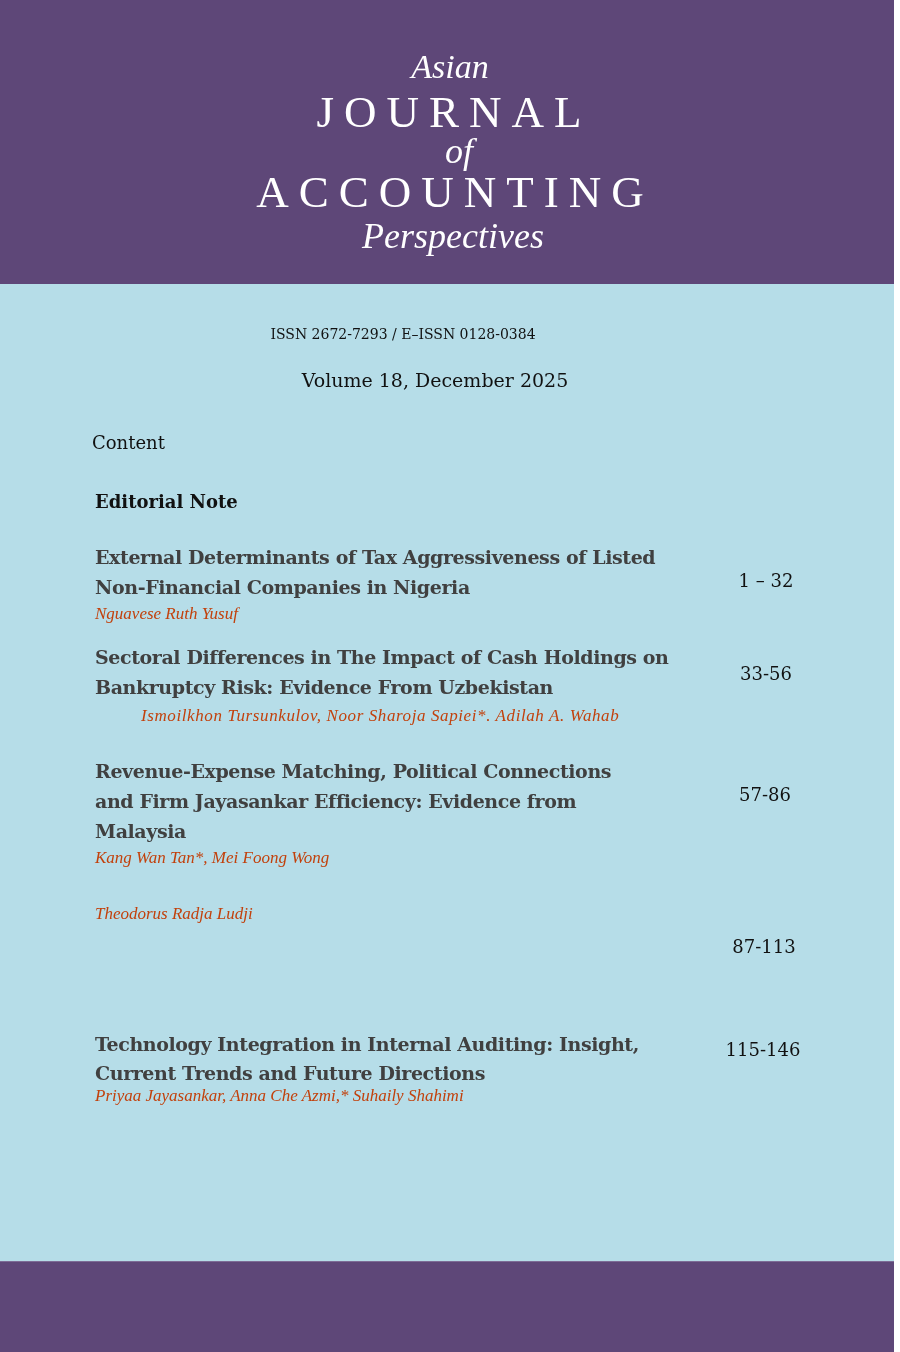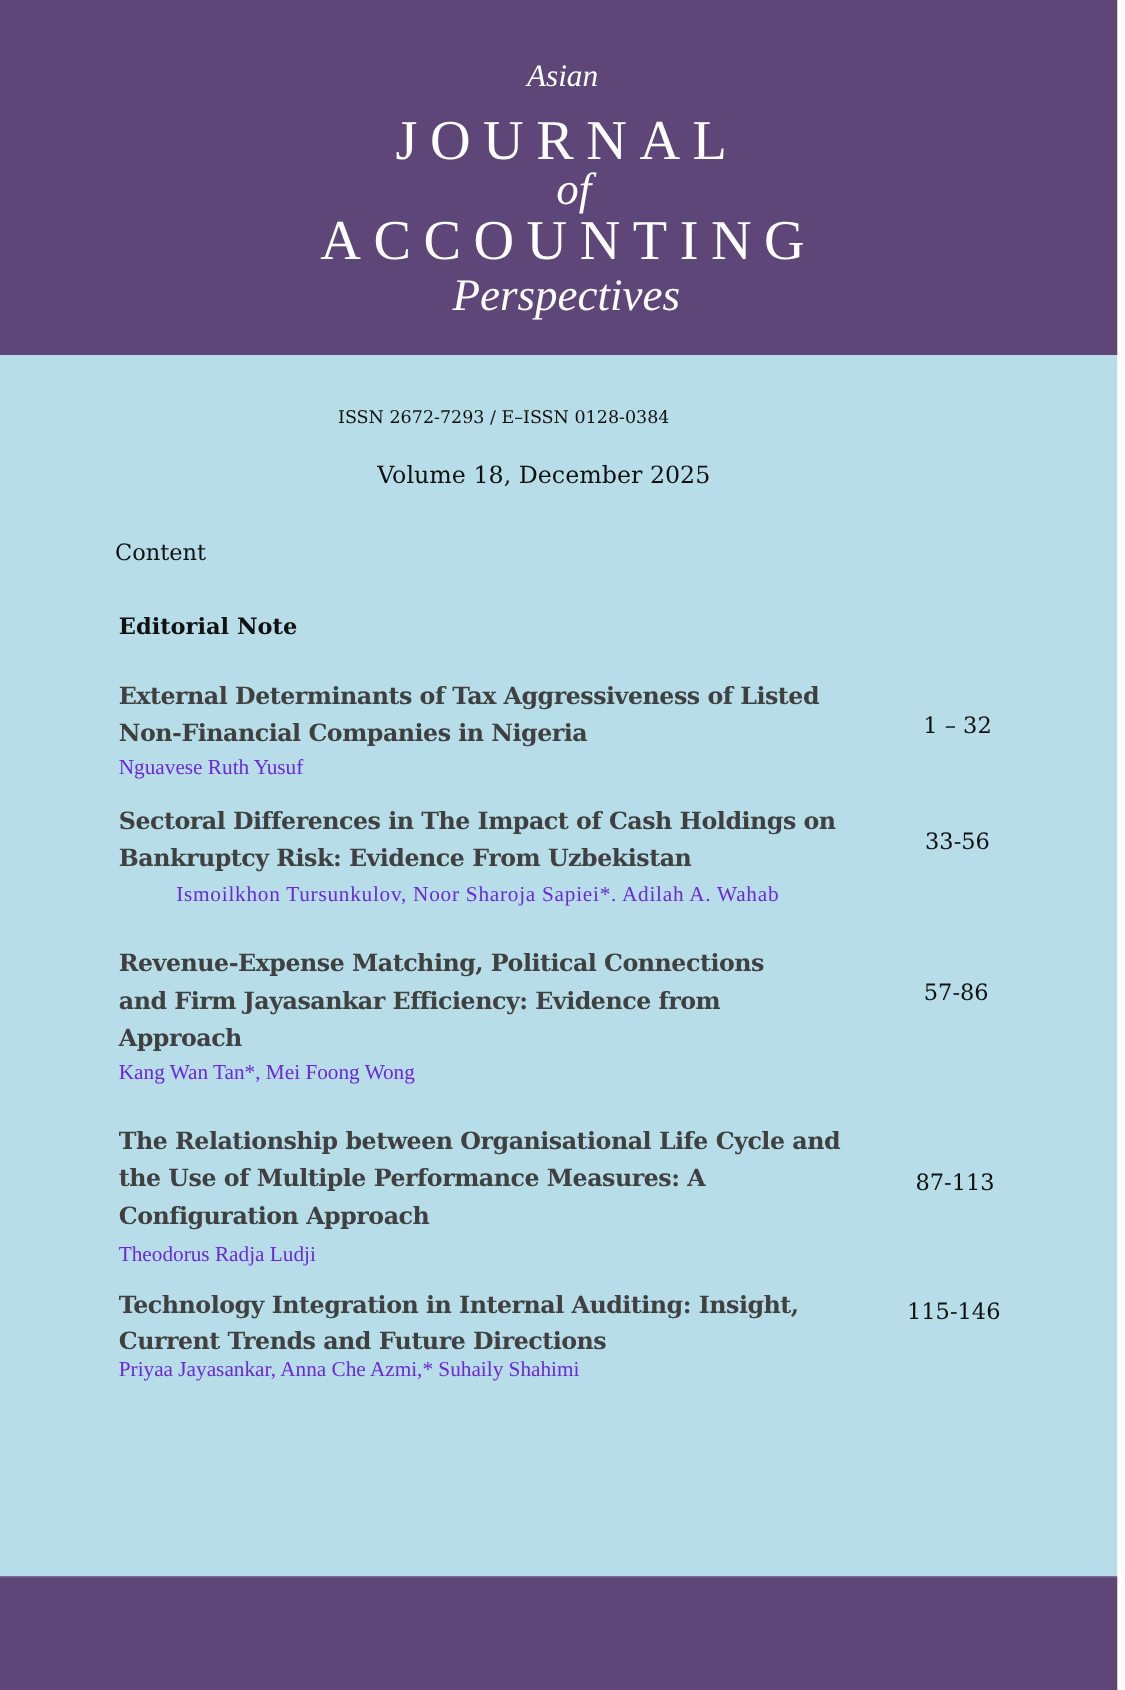--- a/index.html
+++ b/index.html
@@ -5,35 +5,35 @@
   html, body { margin:0; padding:0; }
   body { width:900px; height:1352px; background:#ffffff; position:relative; overflow:hidden; }
   .page { position:absolute; left:0; top:0; width:894px; height:1352px; background:#b6dde8; }
   .header-band { position:absolute; left:0; top:0; width:894px; height:284px; background:#5e4778; }
   .footer-band { position:absolute; left:0; top:1261px; width:894px; height:91px; background:#5e4778; border-top:1px solid #7d6c96; }
   .right-edge { position:absolute; left:894px; top:0; width:6px; height:1352px; background:#ffffff; }
 
   .masthead { position:absolute; left:0; top:0; width:910px; text-align:center; color:#ffffff; font-family:"DejaVu Serif", "Liberation Serif", serif; }
   .mh-italic { font-family:"Liberation Serif", serif; font-style:italic; }
   .mh-caps { font-family:"Liberation Serif", serif; text-transform:uppercase; }
-  .mh-asian { position:absolute; top:48px; left:0; width:900px; font-size:25px; }
+  .mh-asian { position:absolute; top:48px; left:0; width:900px; font-size:34px; }
   .mh-journal { position:absolute; top:86px; left:0; width:908px; font-size:45px; letter-spacing:10px; }
   .mh-of { position:absolute; top:130px; left:0; width:918px; font-size:36px; }
   .mh-accounting { position:absolute; top:166px; left:0; width:910px; font-size:45px; letter-spacing:10px; }
   .mh-perspectives { position:absolute; top:215px; left:0; width:906px; font-size:36px; }
 
   .serif { font-family:"DejaVu Serif", "Liberation Serif", serif; color:#111111; }
   .issn { position:absolute; top:326px; left:0; width:806px; text-align:center; font-size:14px; }
   .volume { position:absolute; top:369px; left:0; width:870px; text-align:center; font-size:19px; }
   .content-label { position:absolute; top:432px; left:92px; font-size:18px; }
   .editorial { position:absolute; top:491px; left:95px; font-size:18px; font-weight:bold; }
 
   .article { position:absolute; left:95px; width:600px; }
   .article-title { font-family:"DejaVu Serif", "Liberation Serif", serif; font-weight:bold; font-size:19px; line-height:30px; color:#404040; letter-spacing:-0.4px; }
-  .article-authors { font-family:"Liberation Serif", serif; font-size:17px; color:#6d28d9; margin-top:2px; }
+  .article-authors { font-family:"Liberation Serif", serif; font-style:italic; font-size:17px; color:#c2410c; margin-top:2px; }
   .pages { position:absolute; font-family:"DejaVu Serif", "Liberation Serif", serif; font-size:18px; color:#111111; width:120px; text-align:center; }
 </style>
 </head>
 <body>
 
 <div class="page">
   <div class="header-band"></div>
 
   <div class="masthead">
     <div class="mh-asian mh-italic">Asian</div>
@@ -64,32 +64,27 @@
       <div>Bankruptcy Risk: Evidence From Uzbekistan</div>
     </div>
     <div class="article-authors" style="margin-top:4px; letter-spacing:0.6px;margin-left:46px;">Ismoilkhon Tursunkulov, Noor Sharoja Sapiei*. Adilah A. Wahab</div>
   </div>
   <div class="pages" style="left:706px; top:663px;">33-56</div>
 
   <div class="article" style="top:756px;">
     <div class="article-title">
       <div>Revenue-Expense Matching, Political Connections</div>
       <div>and Firm Jayasankar Efficiency: Evidence from</div>
-      <div>Approach</div>
+      <div>Malaysia</div>
     </div>
     <div class="article-authors">Kang Wan Tan*, Mei Foong Wong</div>
   </div>
   <div class="pages" style="left:705px; top:784px;">57-86</div>
 
   <div class="article" style="top:898px;">
-    <div class="article-title">
-      <div>The Relationship between Organisational Life Cycle and</div>
-      <div>the Use of Multiple Performance Measures: A</div>
-      <div>Configuration Approach</div>
-    </div>
     <div class="article-authors" style="margin-top:6px;">Theodorus Radja Ludji</div>
   </div>
   <div class="pages" style="left:704px; top:936px;">87-113</div>
 
   <div class="article" style="top:1030px;">
     <div class="article-title" style="line-height:29px;">
       <div>Technology Integration in Internal Auditing: Insight,</div>
       <div>Current Trends and Future Directions</div>
     </div>
     <div class="article-authors" style="margin-top:-2px;">Priyaa Jayasankar, Anna Che Azmi,* Suhaily Shahimi</div>

